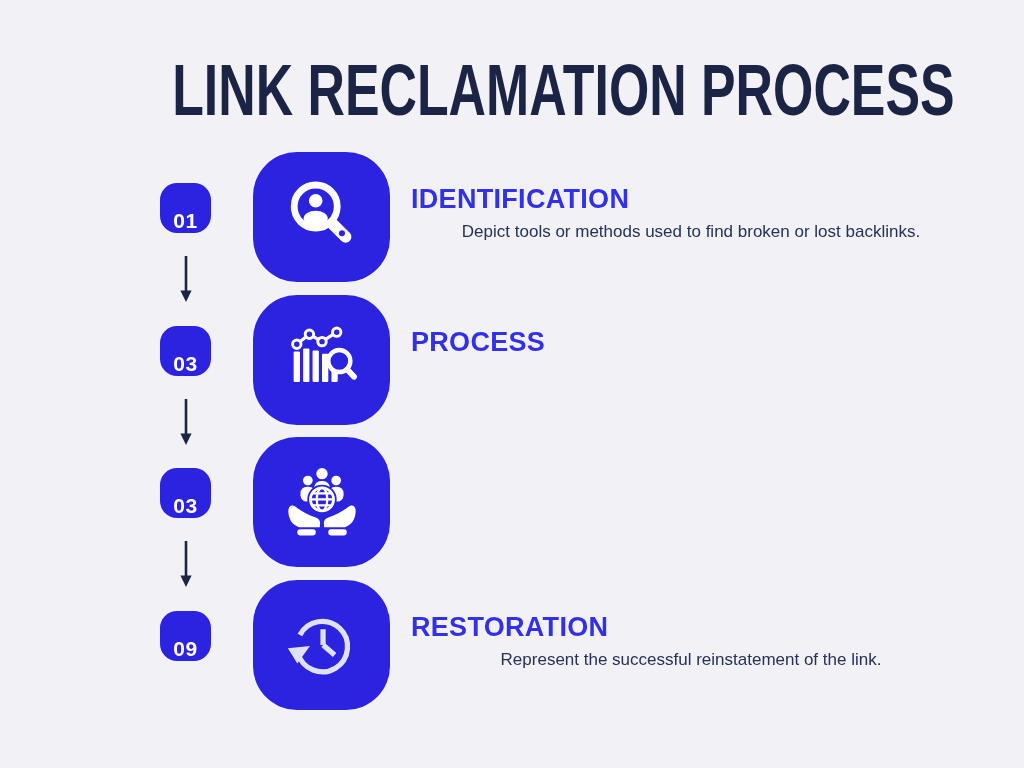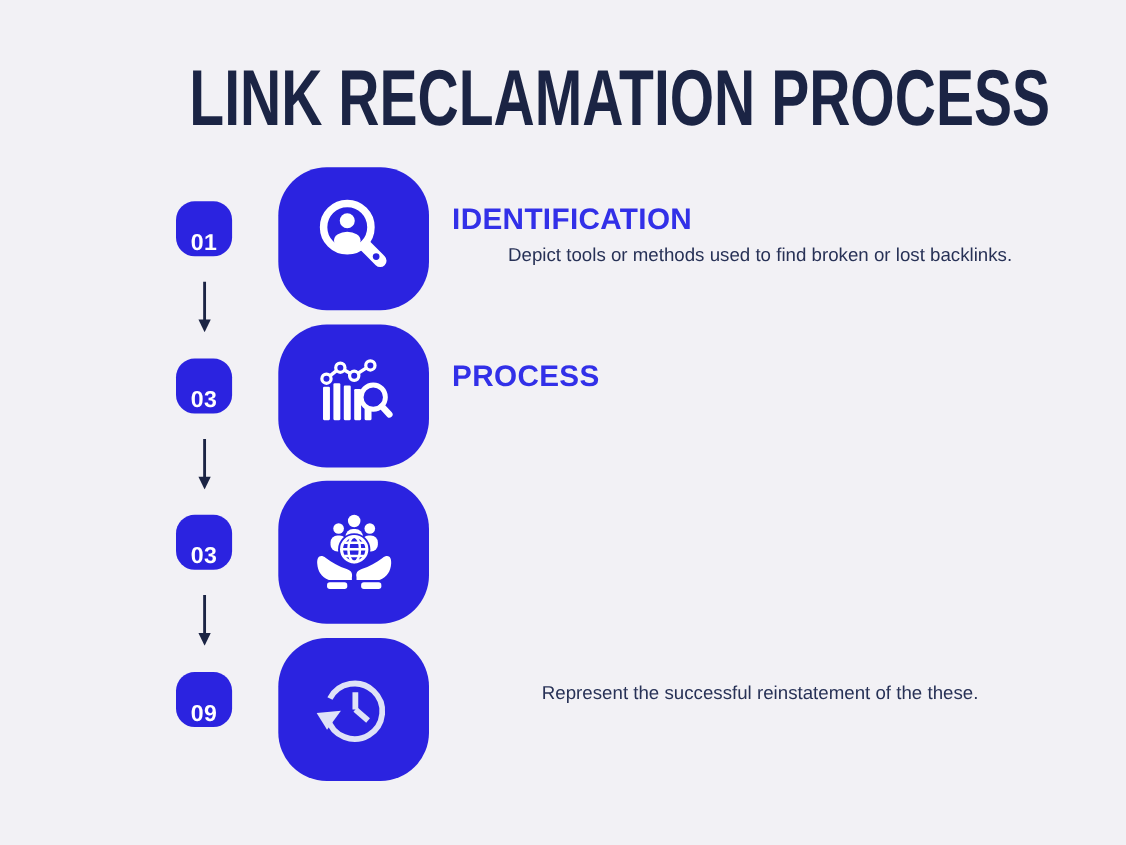--- a/index.html
+++ b/index.html
@@ -179,21 +179,22 @@
     </div>
     <div class="tile">
       <svg viewBox="0 0 80 80">
         <path d="M19,30.5 A24,24 0 1 1 17.2,48" fill="none" stroke="#dfe2f7" stroke-width="5"></path>
         <polygon points="7.5,43 28.5,41 16.5,57.5" fill="#dfe2f7"></polygon>
         <line x1="41" y1="40" x2="41" y2="25" stroke="#dfe2f7" stroke-width="5"></line>
         <line x1="41" y1="40" x2="52" y2="49.5" stroke="#dfe2f7" stroke-width="5"></line>
       </svg>
     </div>
     <div class="texts">
-      <div class="step-desc">Represent the successful reinstatement of the these.</div>
+      <div class="step-title">RESTORATION</div>
+      <div class="step-desc">Represent the successful reinstatement of the link.</div>
     </div>
   </div>
 
   <svg class="flow-arrow" style="--i:0" viewBox="0 0 18 46">
     <line x1="9" y1="0" x2="9" y2="36" stroke="#1b2444" stroke-width="2.6"></line>
     <polygon points="9,46 3.4,34.5 14.6,34.5" fill="#1b2444"></polygon>
   </svg>
   <svg class="flow-arrow" style="--i:1" viewBox="0 0 18 46">
     <line x1="9" y1="0" x2="9" y2="36" stroke="#1b2444" stroke-width="2.6"></line>
     <polygon points="9,46 3.4,34.5 14.6,34.5" fill="#1b2444"></polygon>

